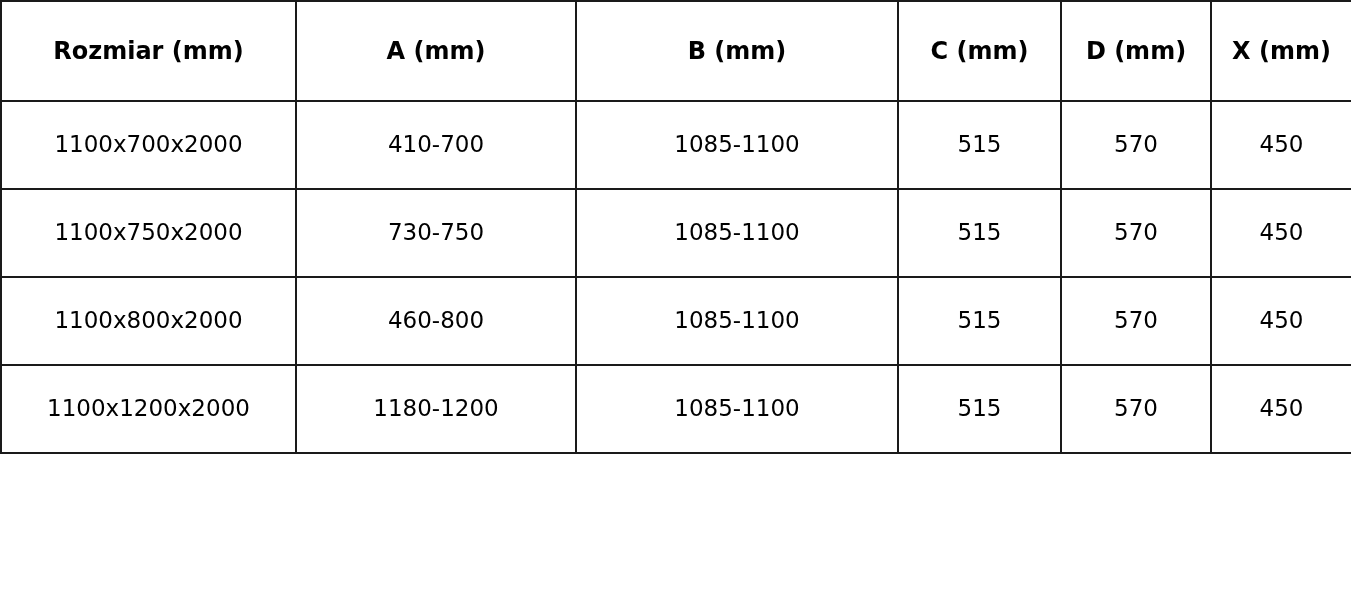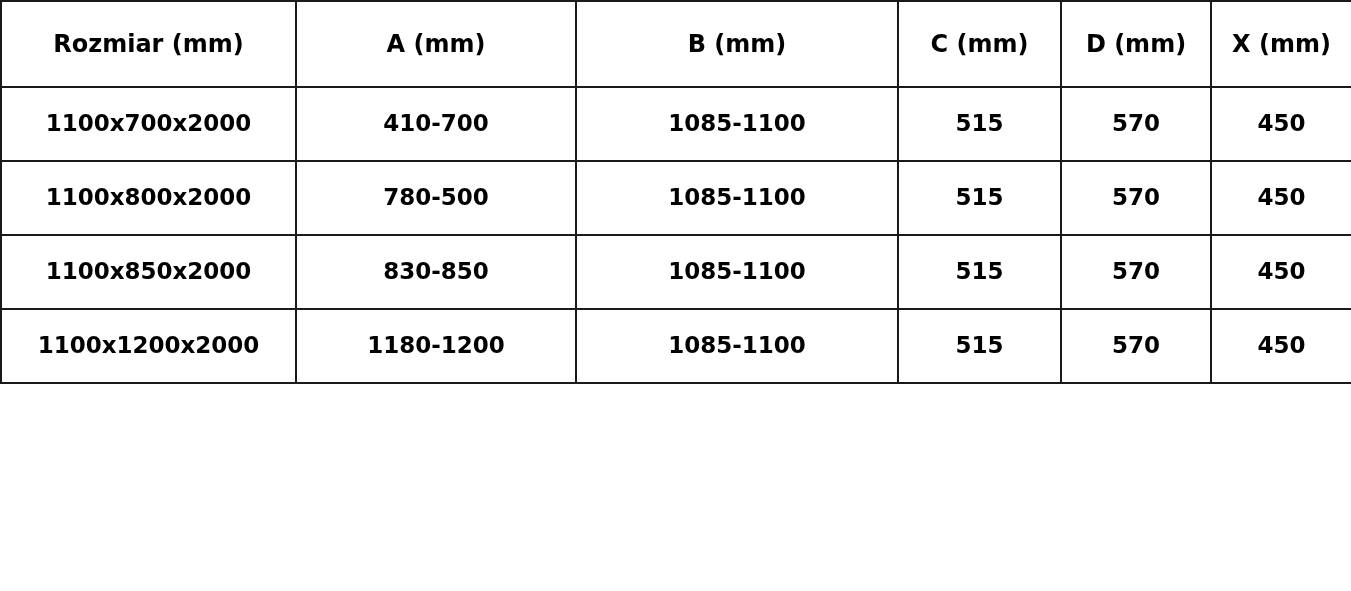--- a/index.html
+++ b/index.html
@@ -21,33 +21,33 @@
   table.spec-table {
     border-collapse: collapse;
     width: 1351px;
     table-layout: fixed;
   }
   table.spec-table th,
   table.spec-table td {
     border: 2px solid #1a1a1a;
     text-align: center;
     vertical-align: middle;
-    padding: 4px;
+    padding: 11px;
     height: 64px;
     font-size: 23px;
     line-height: 1.1;
     white-space: nowrap;
   }
   table.spec-table thead th {
     font-weight: bold;
     height: 76px;
     font-size: 24px;
   }
   table.spec-table tbody td {
-    font-weight: bold;
+    font-weight: normal;
   }
   
   col.c0 { width: 295px; }
   col.c1 { width: 280px; }
   col.c2 { width: 322px; }
   col.c3 { width: 163px; }
   col.c4 { width: 150px; }
   col.c5 { width: 141px; }
 </style>
 </head>
@@ -76,30 +76,30 @@
     <tbody>
       <tr>
         <td>1100x700x2000</td>
         <td>410-700</td>
         <td>1085-1100</td>
         <td>515</td>
         <td>570</td>
         <td>450</td>
       </tr>
       <tr>
-        <td>1100x800x2000</td>
-        <td>780-500</td>
+        <td>1100x750x2000</td>
+        <td>730-750</td>
         <td>1085-1100</td>
         <td>515</td>
         <td>570</td>
         <td>450</td>
       </tr>
       <tr>
-        <td>1100x850x2000</td>
-        <td>830-850</td>
+        <td>1100x800x2000</td>
+        <td>460-800</td>
         <td>1085-1100</td>
         <td>515</td>
         <td>570</td>
         <td>450</td>
       </tr>
       <tr>
         <td>1100x1200x2000</td>
         <td>1180-1200</td>
         <td>1085-1100</td>
         <td>515</td>

